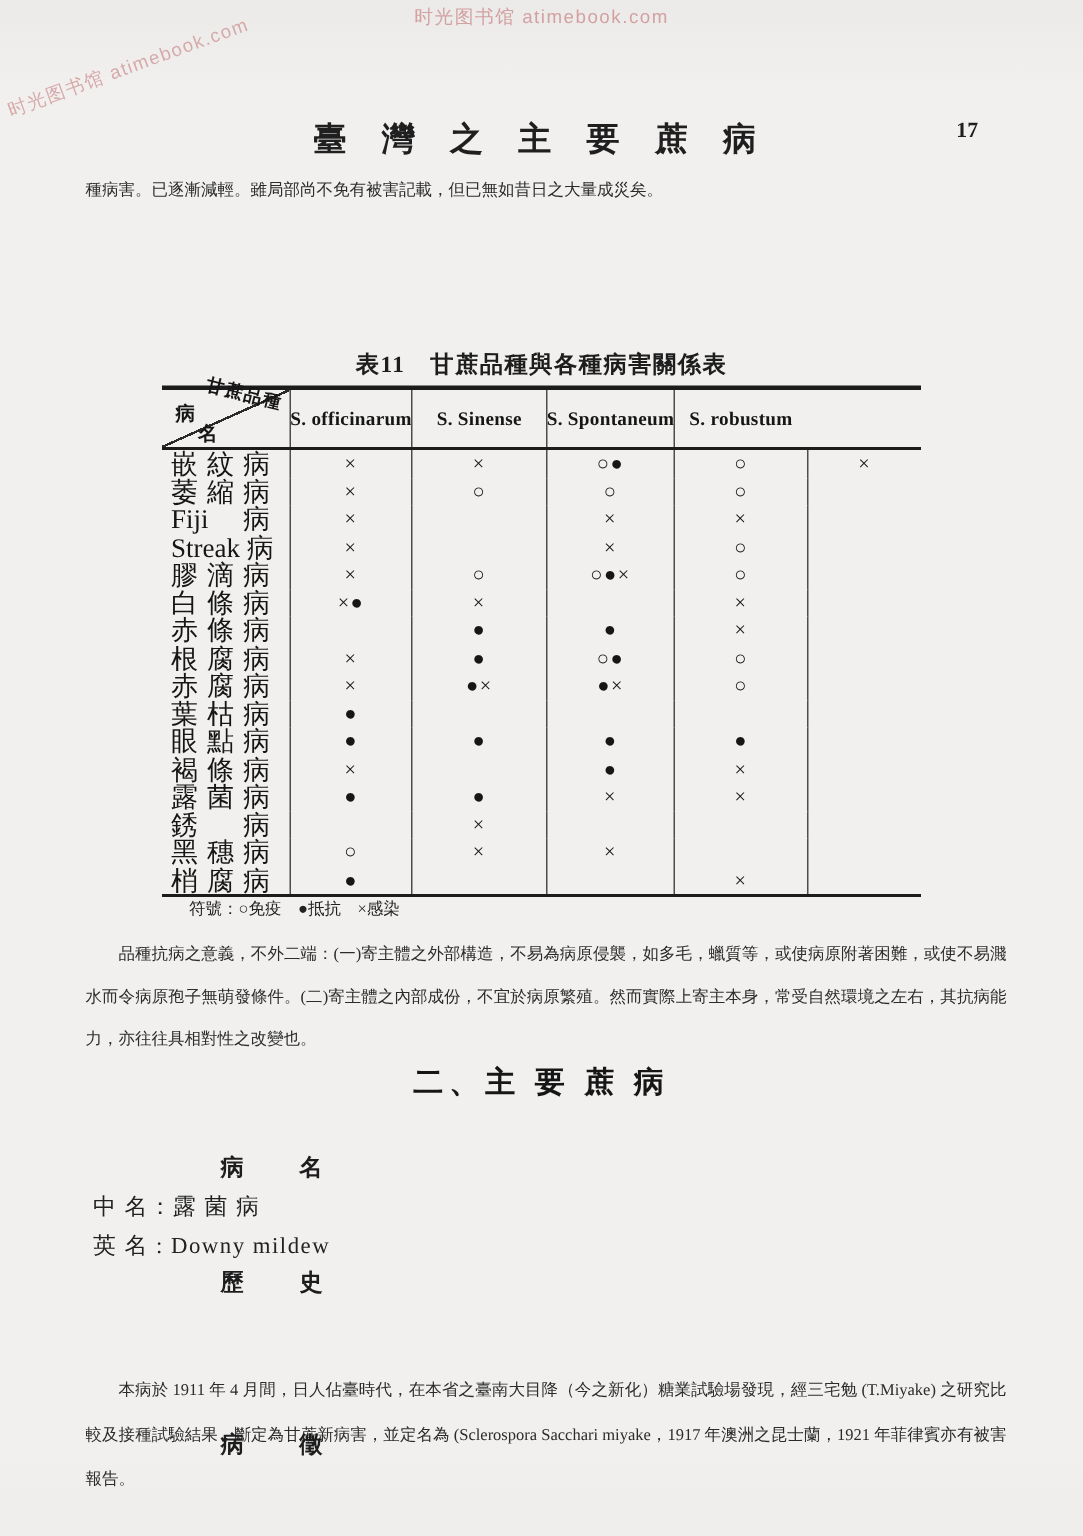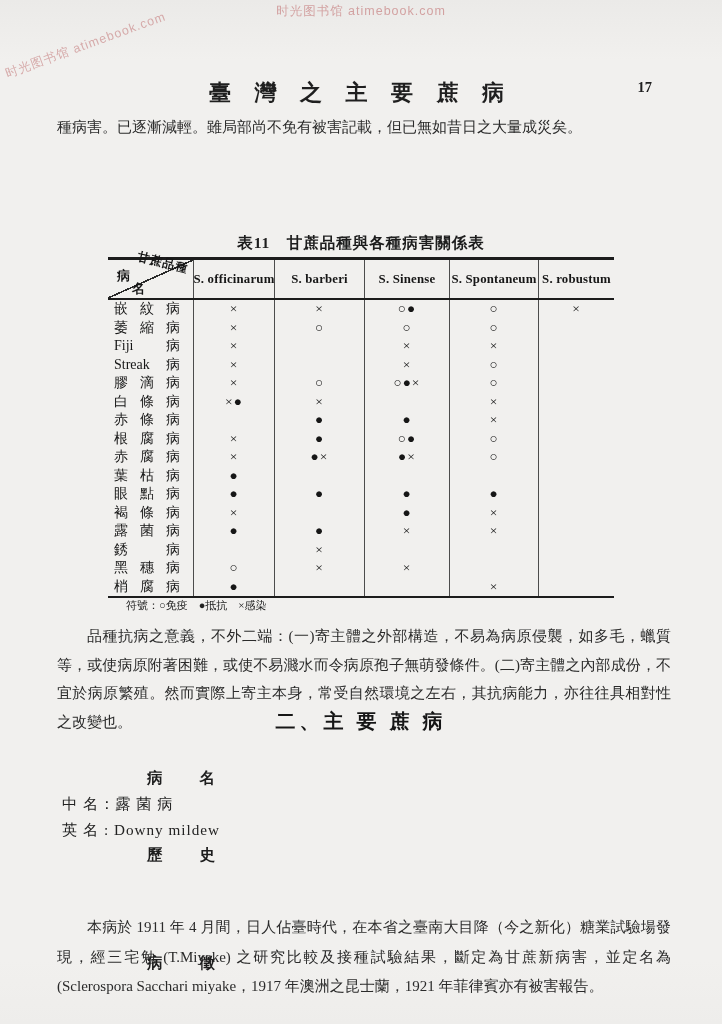--- a/index.html
+++ b/index.html
@@ -7,21 +7,21 @@
     background:linear-gradient(180deg,#ebeae8 0px,#f1f0ee 60px,#f1f0ee 960px,#eeedeb 1024px);
     overflow:hidden;color:#2b2b2b;
     font-family:"Liberation Serif","DejaVu Serif",serif;}
   .wm{position:absolute;color:#d09a9a;font-size:12.5px;letter-spacing:1px;
     font-family:"Liberation Sans","DejaVu Sans",sans-serif;white-space:nowrap;}
   .wm-top{top:3px;left:50%;transform:translateX(-50%);opacity:.9;}
   .wm-left{top:66px;left:6px;transform:rotate(-20deg);transform-origin:left center;opacity:.8;}
   .doc-title{position:absolute;top:78px;left:0;width:100%;text-align:center;
     font-size:22px;font-weight:bold;letter-spacing:9px;color:#1f1f1f;}
   .page-number{position:absolute;top:79px;right:70px;font-size:14.5px;font-weight:bold;color:#1f1f1f;}
-  .body-text{position:absolute;left:57px;width:614px;margin:0;font-size:15px;
+  .body-text{position:absolute;left:57px;width:614px;margin:0;font-size:11px;
     line-height:29px;text-align:justify;color:#2b2b2b;}
   .p1{top:113px;}
   .p2{top:142px;text-indent:2em;}
   .p3{top:622px;text-indent:2em;line-height:28.5px;}
   .hist{top:913px;text-indent:2em;line-height:29.5px;}
   .table-title{position:absolute;top:233px;left:0;width:100%;text-align:center;
     font-size:15.5px;font-weight:bold;letter-spacing:1px;color:#1d1d1d;}
   .rel-table{position:absolute;top:257px;left:108px;width:506px;
     border-top:3px solid #1c1c1c;border-bottom:2px solid #1c1c1c;font-size:14px;color:#161616;}
   .thead,.trow{display:grid;grid-template-columns:85px 81px 90px 85px 89px 76px;}
@@ -30,21 +30,21 @@
   .thead .tcell + .tcell, .trow .tcell + .tcell{border-left:1px solid rgba(35,35,35,.8);}
   .colh{display:flex;align-items:center;justify-content:center;
     font-size:12.8px;font-weight:600;letter-spacing:.2px;white-space:nowrap;}
   .corner{background:linear-gradient(to bottom right,transparent calc(50% - .8px),
     #2a2a2a calc(50% - .8px),#2a2a2a calc(50% + .8px),transparent calc(50% + .8px));}
   .corner-tr{position:absolute;top:1px;right:3px;font-size:12px;letter-spacing:1px;
     transform:rotate(14deg);transform-origin:right top;font-weight:600;}
   .corner-bl1{position:absolute;left:9px;top:7px;font-size:13px;font-weight:600;}
   .corner-bl2{position:absolute;left:24px;top:20px;font-size:13px;font-weight:600;}
   .trow{height:18.5px;line-height:18.5px;}
-  .namec{padding:0 13px 0 6px;font-size:14px;text-align:justify;text-align-last:justify;
+  .namec{padding:0 13px 0 6px;font-size:18px;text-align:justify;text-align-last:justify;
     overflow:hidden;white-space:nowrap;}
   .symc{text-align:center;font-size:13.5px;letter-spacing:1px;white-space:nowrap;}
   .legend{position:absolute;top:598px;left:126px;font-size:11px;color:#222;}
   .sec-heading{position:absolute;top:708px;left:0;width:100%;margin:0;text-align:center;
     font-size:20px;font-weight:bold;letter-spacing:4px;color:#161616;}
   .sub-heading{position:absolute;top:742px;left:0;width:100%;margin:0;text-align:center;
     font-size:16px;font-weight:bold;letter-spacing:2px;color:#1a1a1a;}
   .label-line{position:absolute;left:147px;font-size:15.5px;font-weight:bold;color:#1d1d1d;letter-spacing:2px;}
   .lbl-name{top:768px;}
   .lbl-history{top:845px;}
@@ -68,21 +68,20 @@
   <div class="table-title">表11　甘蔗品種與各種病害關係表</div>
 
   <div class="rel-table">
     <div class="thead">
       <div class="tcell corner">
         <span class="corner-tr">甘蔗品種</span>
         <span class="corner-bl1">病</span>
         <span class="corner-bl2">名</span>
       </div>
     <div class="tcell colh">S. officinarum</div>
-        <div class="tcell colh">S. barberi</div>
         <div class="tcell colh">S. Sinense</div>
         <div class="tcell colh">S. Spontaneum</div>
         <div class="tcell colh">S. robustum</div>
       </div>
     <div class="tbody">
         <div class="trow">
           <div class="tcell namec">嵌 紋 病</div>
           <div class="tcell symc">×</div>
           <div class="tcell symc">×</div>
           <div class="tcell symc">○●</div>

